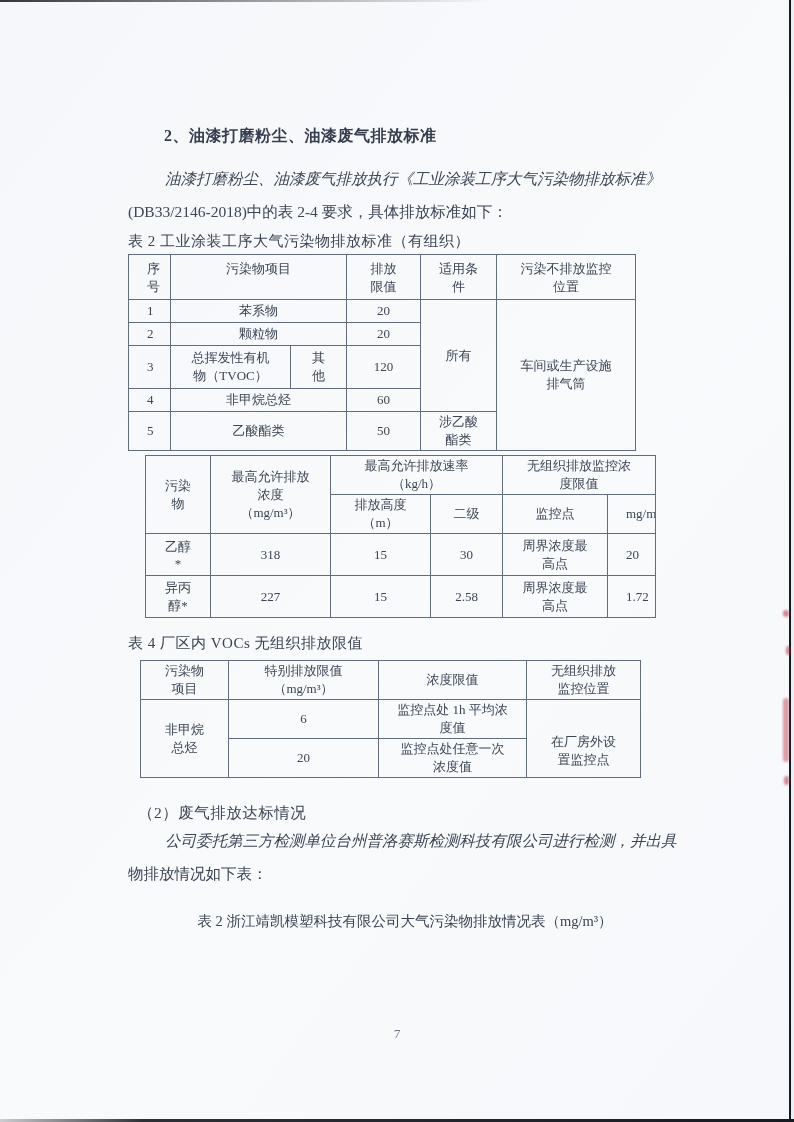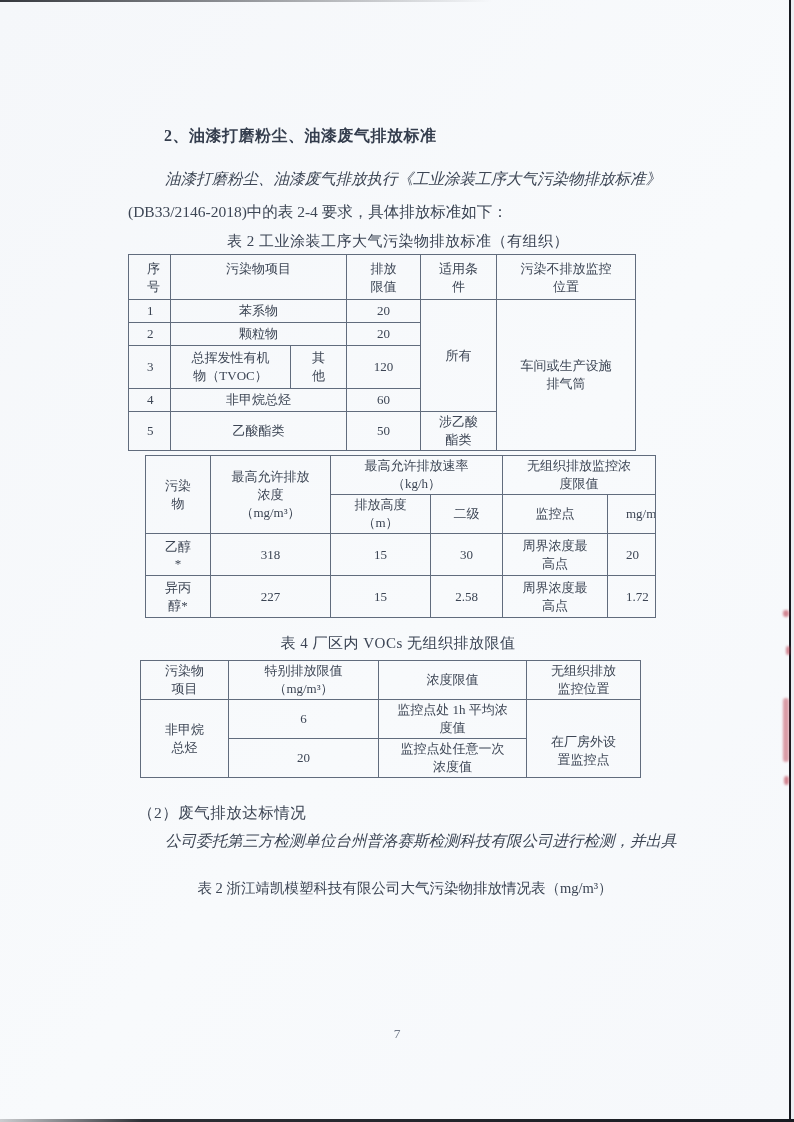--- a/index.html
+++ b/index.html
@@ -27,21 +27,21 @@
   .stamp.m4 { left:784px; top:776px; width:5px; height:9px; }
 
   .content { position:absolute; left:128px; top:124px; width:540px; }
 
   .h-main { font-size:16px; font-weight:bold; color:#343d4d; line-height:24px; padding-left:36px; letter-spacing:.5px; }
   .para { font-size:15.5px; }
   .para .line { line-height:33px; white-space:nowrap; }
   .para .indent { padding-left:37px;font-style:italic; }
   .para1 { margin-top:14px; }
 
-  .tbl-caption { text-align:center; font-size:15px; line-height:26px; color:#3b4454; letter-spacing:.5px; }
+  .tbl-caption { text-align:left; font-size:15px; line-height:26px; color:#3b4454; letter-spacing:.5px; }
   .cap2 { margin-top:0; }
   .cap3 { margin-top:14px; }
   .cap4 { margin-top:12px; }
 
   table { border-collapse:collapse; table-layout:fixed; }
   td { border:1px solid #616c7d; text-align:center; vertical-align:middle;
        font-size:13px; padding:1px 18px; overflow:hidden; }
 
   .t2 { width:507px; margin-top:0; }
   .t2 td.head { height:38px; vertical-align:top; padding-top:5px; }
@@ -207,20 +207,21 @@
         <td>20</td>
         <td>监控点处任意一次浓度值</td>
       </tr>
     </tbody>
       </table>
 
     <div class="h-sub">（2）废气排放达标情况</div>
 
     <div class="para para2">
       <div class="line indent">公司委托第三方检测单位台州普洛赛斯检测科技有限公司进行检测，并出具</div>
+      <div class="line">物排放情况如下表：</div>
     </div>
 
     <div class="cap-bottom">表 2  浙江靖凯模塑科技有限公司大气污染物排放情况表（mg/m³）</div>
 
   </div>
 
   <div class="page-number">7</div>
 
 </div>
 

